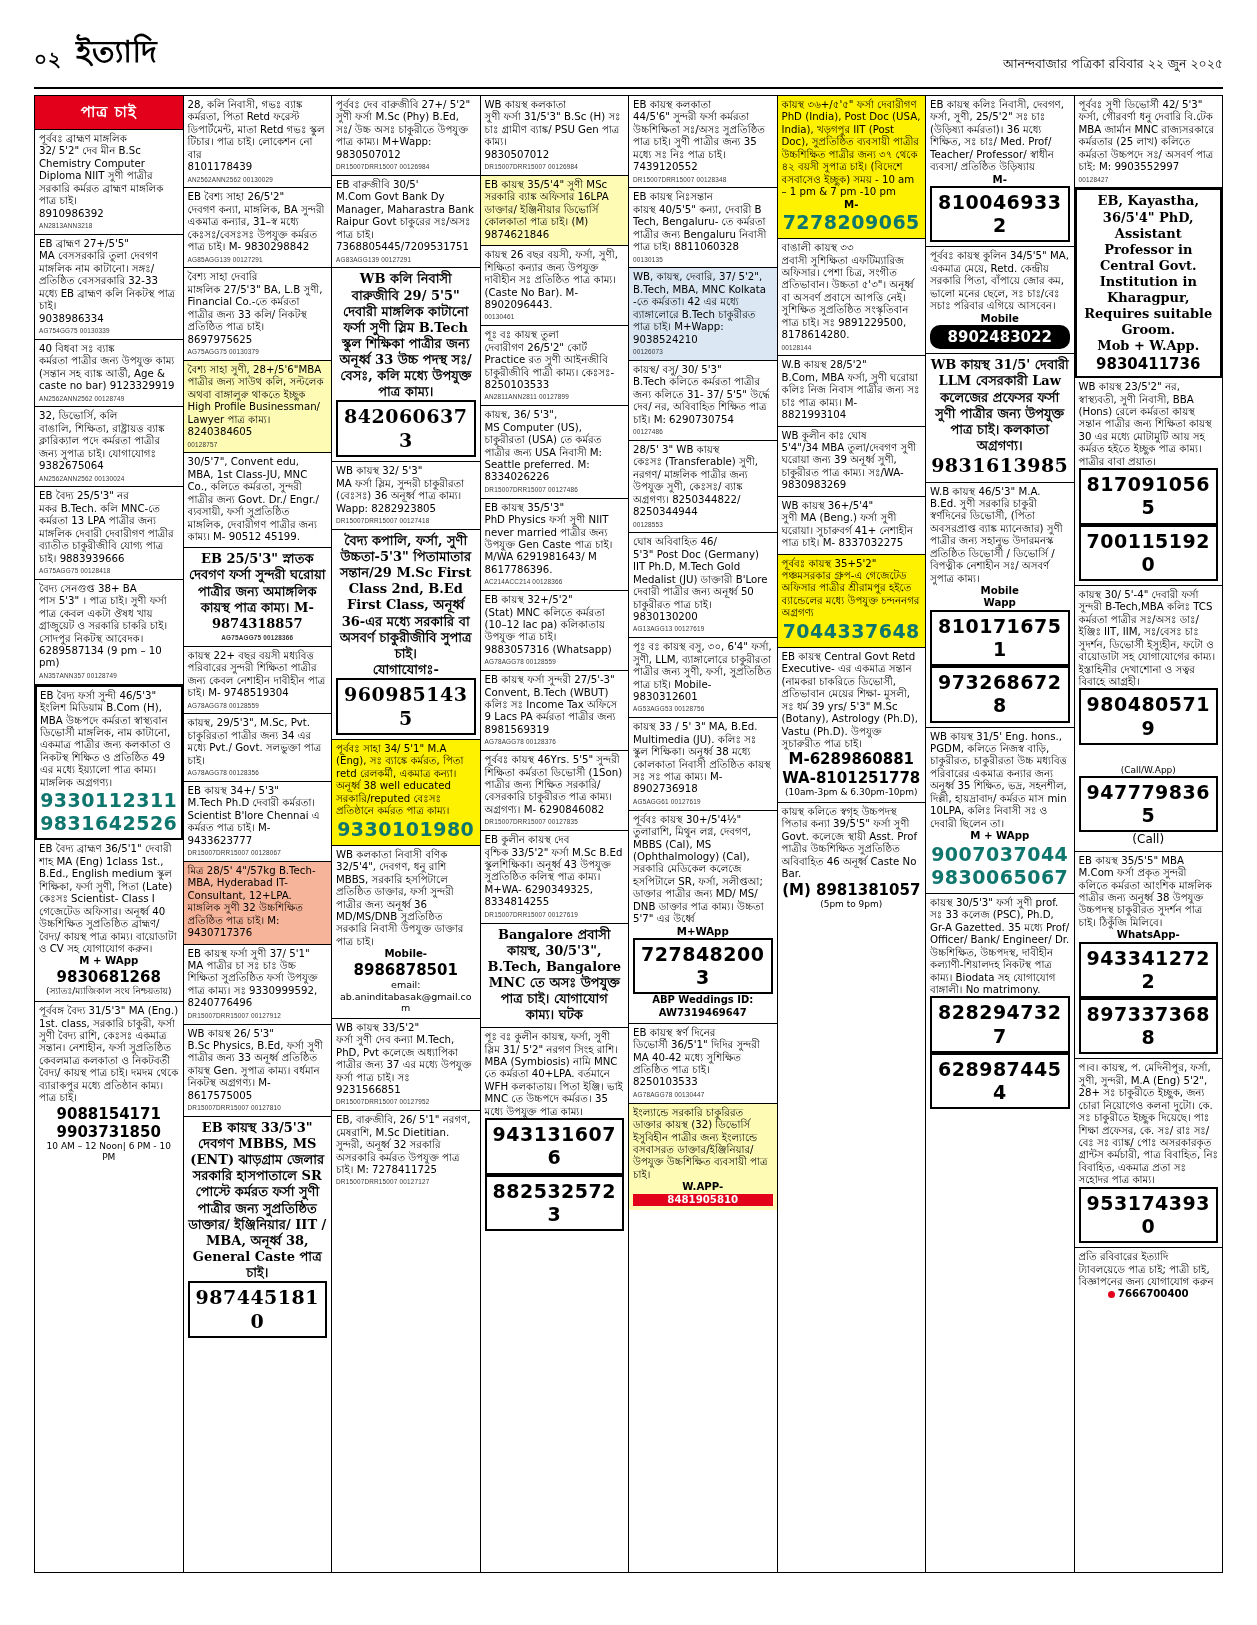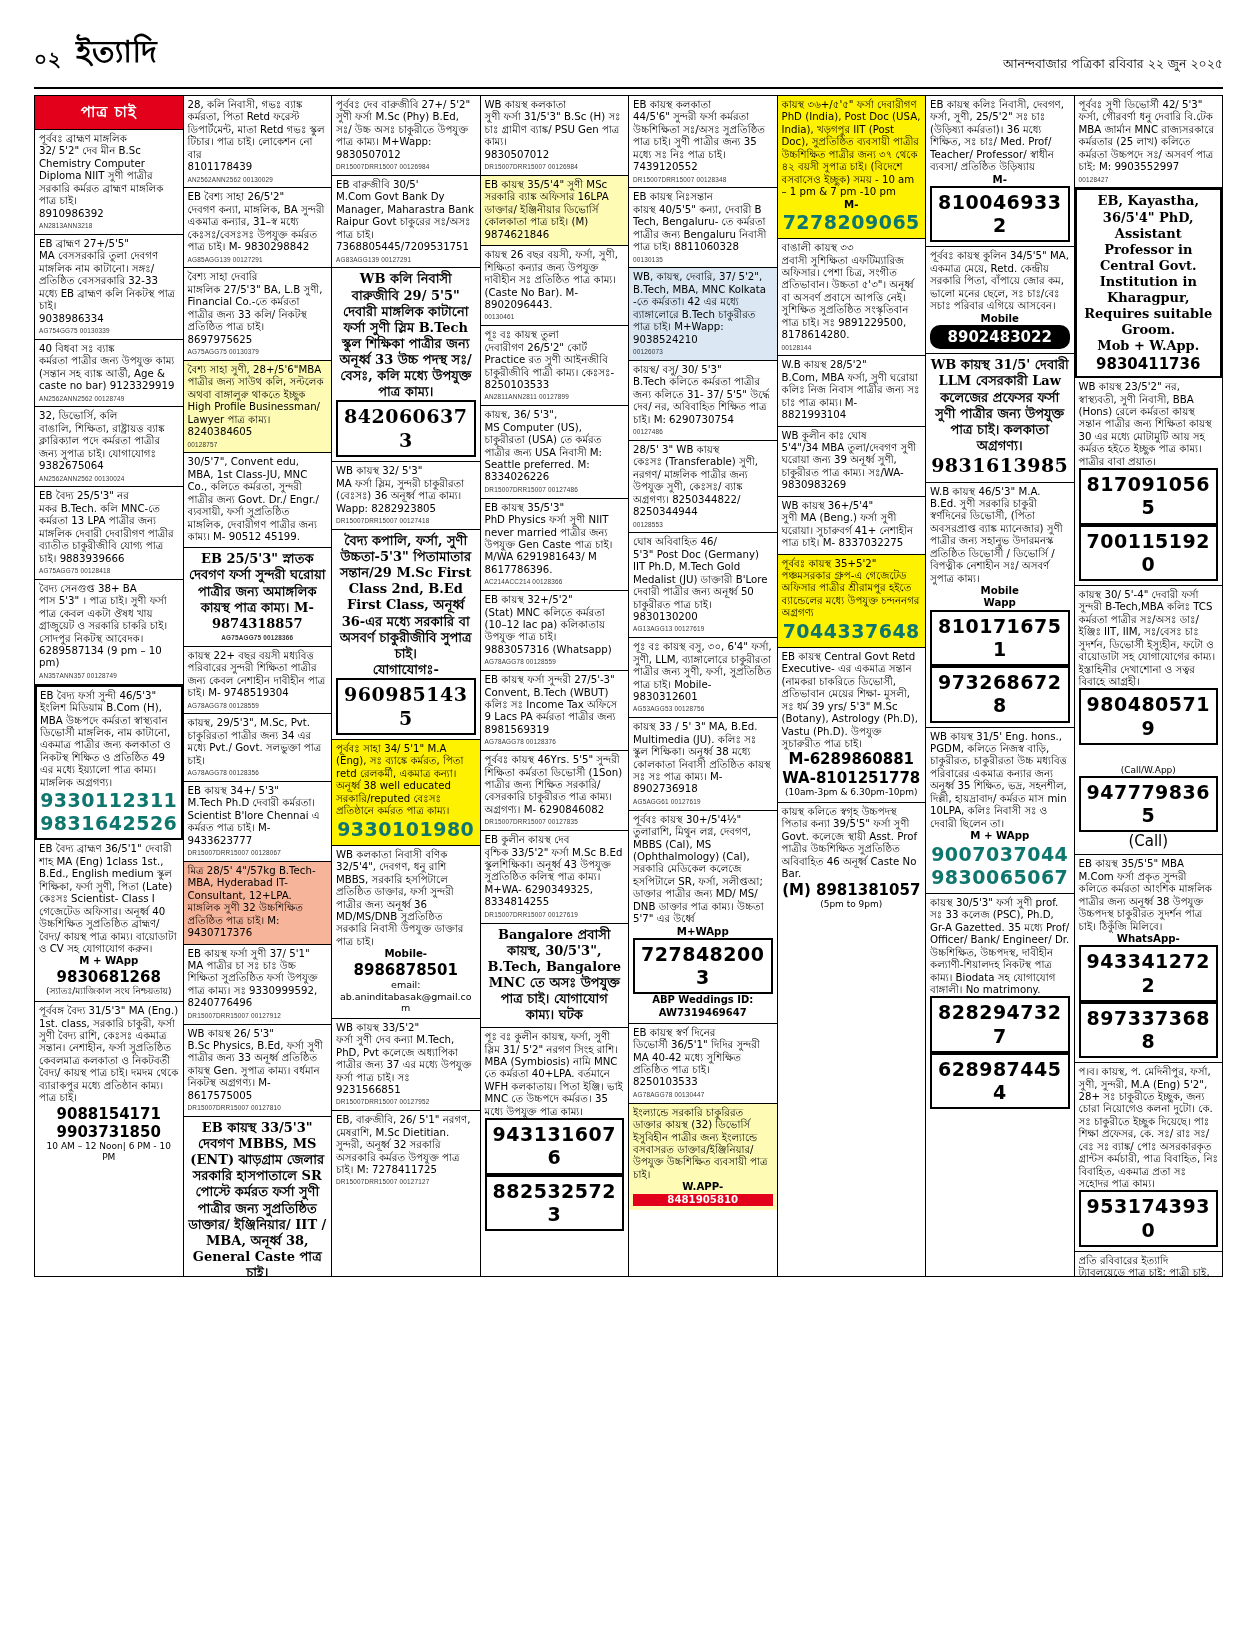--- a/index.html
+++ b/index.html
@@ -45,21 +45,21 @@
   }
   .rule-top { border-top: 2px solid #000; margin-top: 2px; }
 
   
   .cols {
     display: flex;
     gap: 0;
     border-left: 1px solid #000;
     border-top: 1px solid #000;
     margin-top: 6px;
-    height: 1182px;
+    height: 1478px;
   }
   .col {
     flex: 1 1 0;
     border-right: 1px solid #000;
     border-bottom: 1px solid #000;
     padding: 0;
     overflow: hidden;
   }
   .ad {
     border-bottom: 1px solid #000;
@@ -488,21 +488,21 @@
         <div class="ad">
           <span class="txt">WB কায়স্থ 23/5'2" নর, স্বাস্থ্যবতী, সুণী নিবাসী, BBA (Hons) রেলে কর্মরতা কায়স্থ সন্তান পাত্রীর জন্য শিক্ষিতা কায়স্থ 30 এর মধ্যে মোটামুটি আয় সহ কর্মরত হইতে ইচ্ছুক পাত্র কাম্য। পাত্রীর বাবা প্রয়াত।</span>
           <div class="phone-huge boxed">8170910565</div>
           <div class="phone-huge boxed">7001151920</div>
         </div>
         <div class="ad">
           <span class="txt">কায়স্থ 30/ 5'-4" দেবারী ফর্সা সুন্দরী B-Tech,MBA কলিঃ TCS কর্মরতা পাত্রীর সঃ/অসঃ ডাঃ/ইঞ্জিঃ IIT, IIM, সঃ/বেসঃ চাঃ সুদর্শন, ডিভোর্সী ইস্যুহীন, ফটো ও বায়োডাটা সহ যোগাযোগের কাম্য। ইস্তাহিনীর দেখাশোনা ও সত্বর বিবাহে আগ্রহী।</span>
           <div class="phone-huge boxed">9804805719</div>
           <div class="center" style="font-size: 9px; margin-top: 20px;">(Call/W.App)</div>
           <div class="phone-huge boxed">9477798365</div>
-          <div class="center" style="font-size: 15px;">(Call)</div>
+          <div class="center" style="font-size: 12px;">(Call)</div>
         </div>
         <div class="ad">
           <span class="txt">EB কায়স্থ 35/5'5" MBA M.Com ফর্সা প্রকৃত সুন্দরী কলিতে কর্মরতা আংশিক মাঙ্গলিক পাত্রীর জন্য অনূর্ধ্ব 38 উপযুক্ত উচ্চপদস্থ চাকুরীরত সুদর্শন পাত্র চাই। ঠিকুঁজি মিলিবে।</span>
           <div class="center bold">WhatsApp-</div>
           <div class="phone-huge boxed">9433412722</div>
           <div class="phone-huge boxed">8973373688</div>
         </div>
         <div class="ad">
           <span class="txt">প।ব। কায়স্থ, প. মেদিনীপুর, ফর্সা, সুণী, সুন্দরী, M.A (Eng) 5'2", 28+ সঃ চাকুরীতে ইচ্ছুক, জন্য চোরা নিয়োগেও কলনা দুটো। কে. সঃ চাকুরীতে ইচ্ছুক দিয়েছে। পাঃ শিক্ষা প্রফেসর, কে. সঃ/ রাঃ সঃ/ বেঃ সঃ ব্যাঙ্ক/ পোঃ অসরকারকৃত গ্রান্টস কর্মচারী, পাত্র বিবাহিত, নিঃ বিবাহিত, একমাত্র প্রতা সঃ সহোদর পাত্র কাম্য।</span>
           <div class="phone-huge boxed">9531743930</div>

